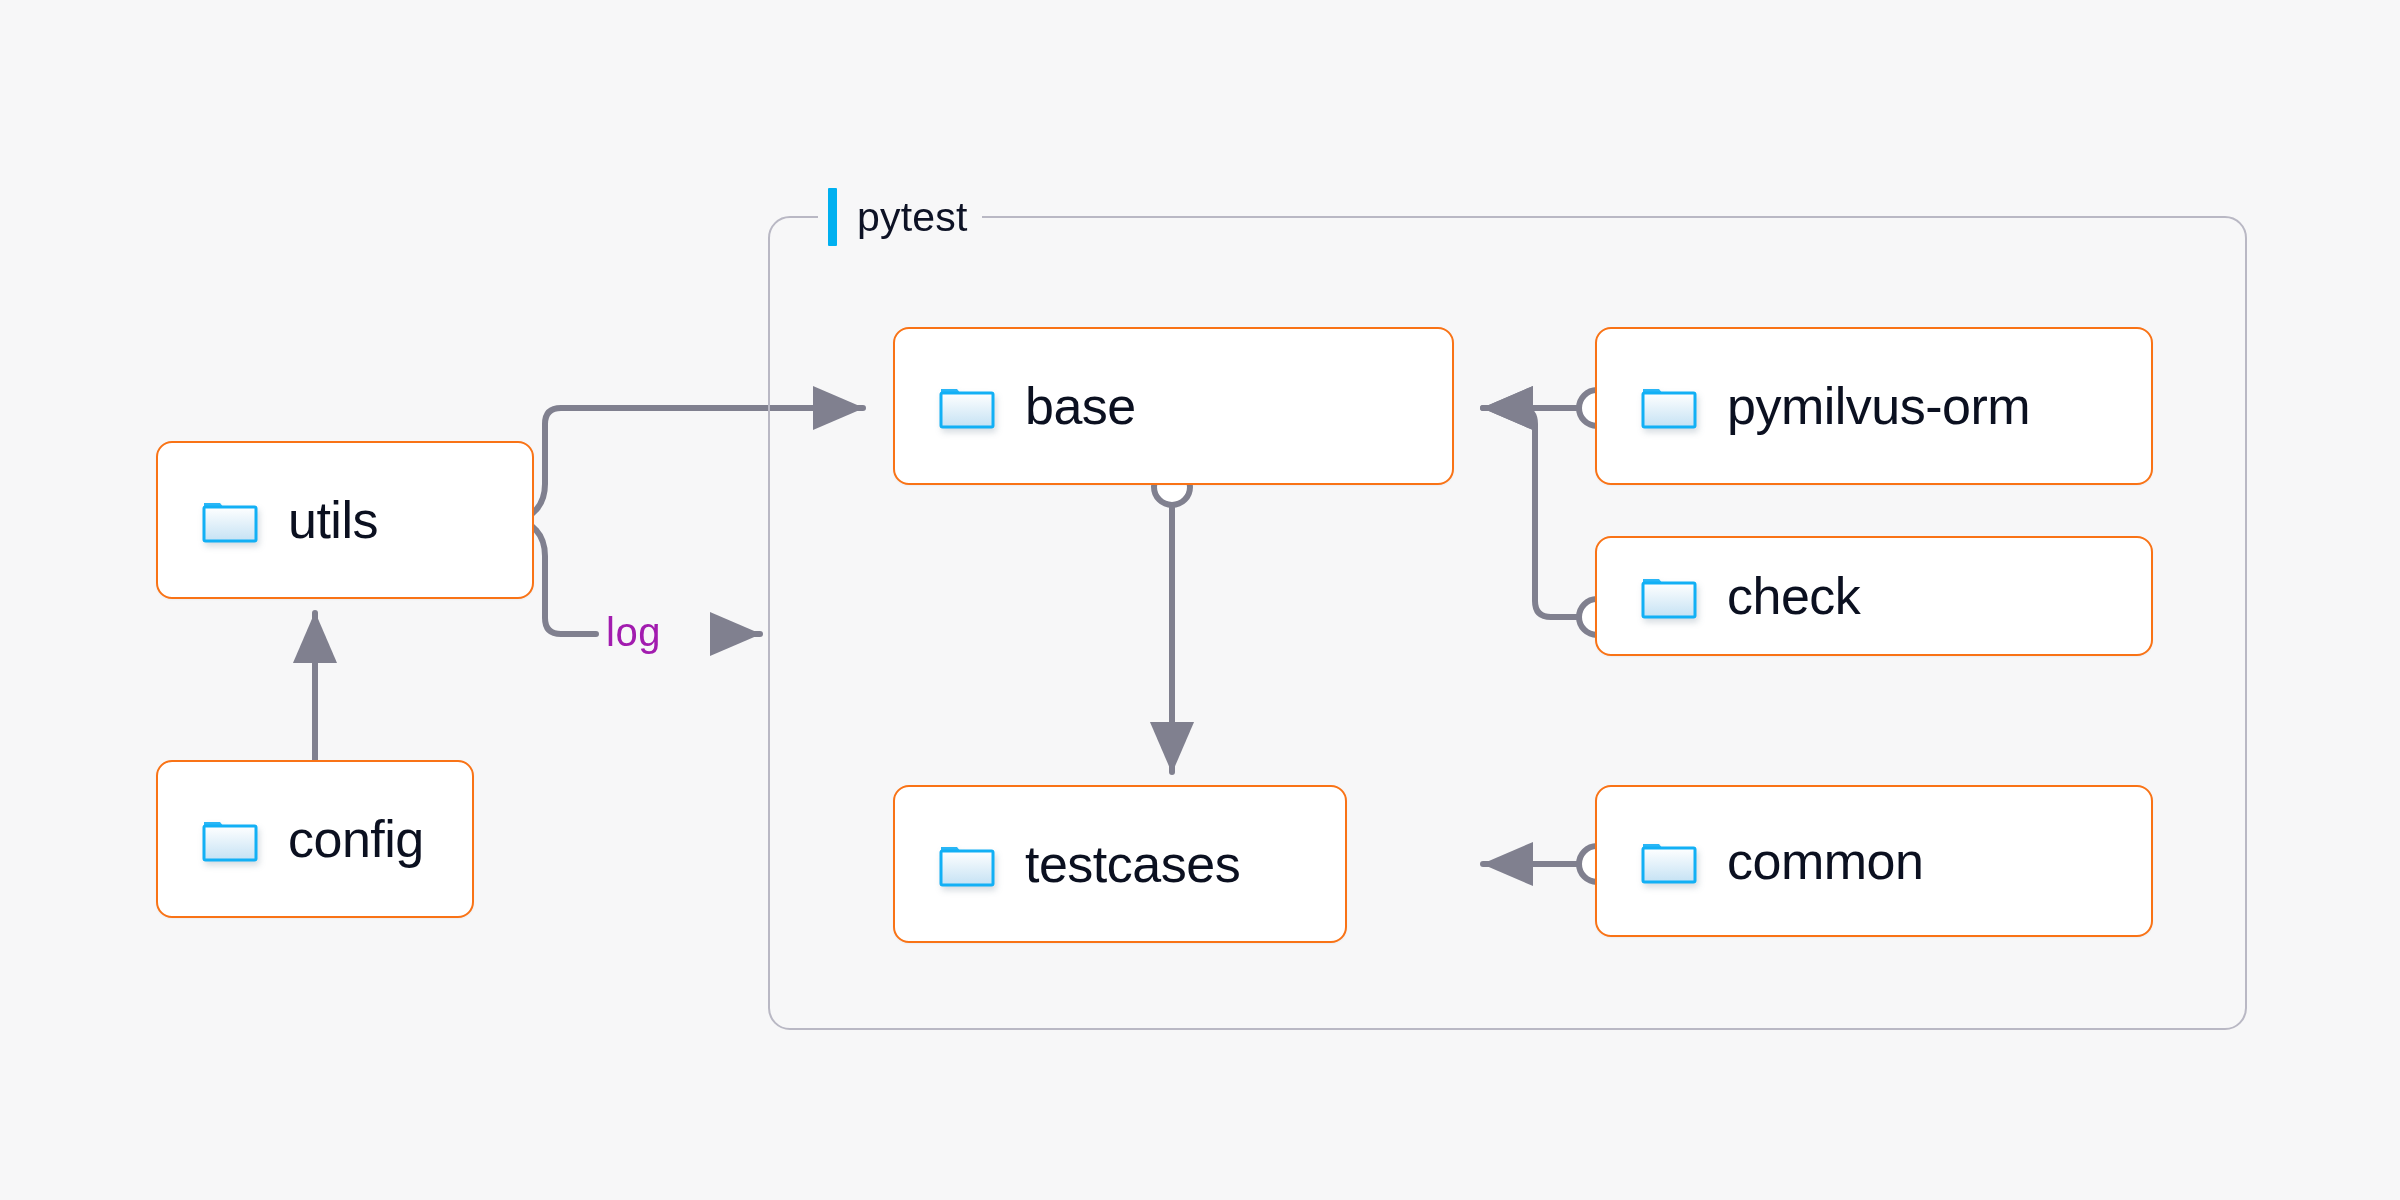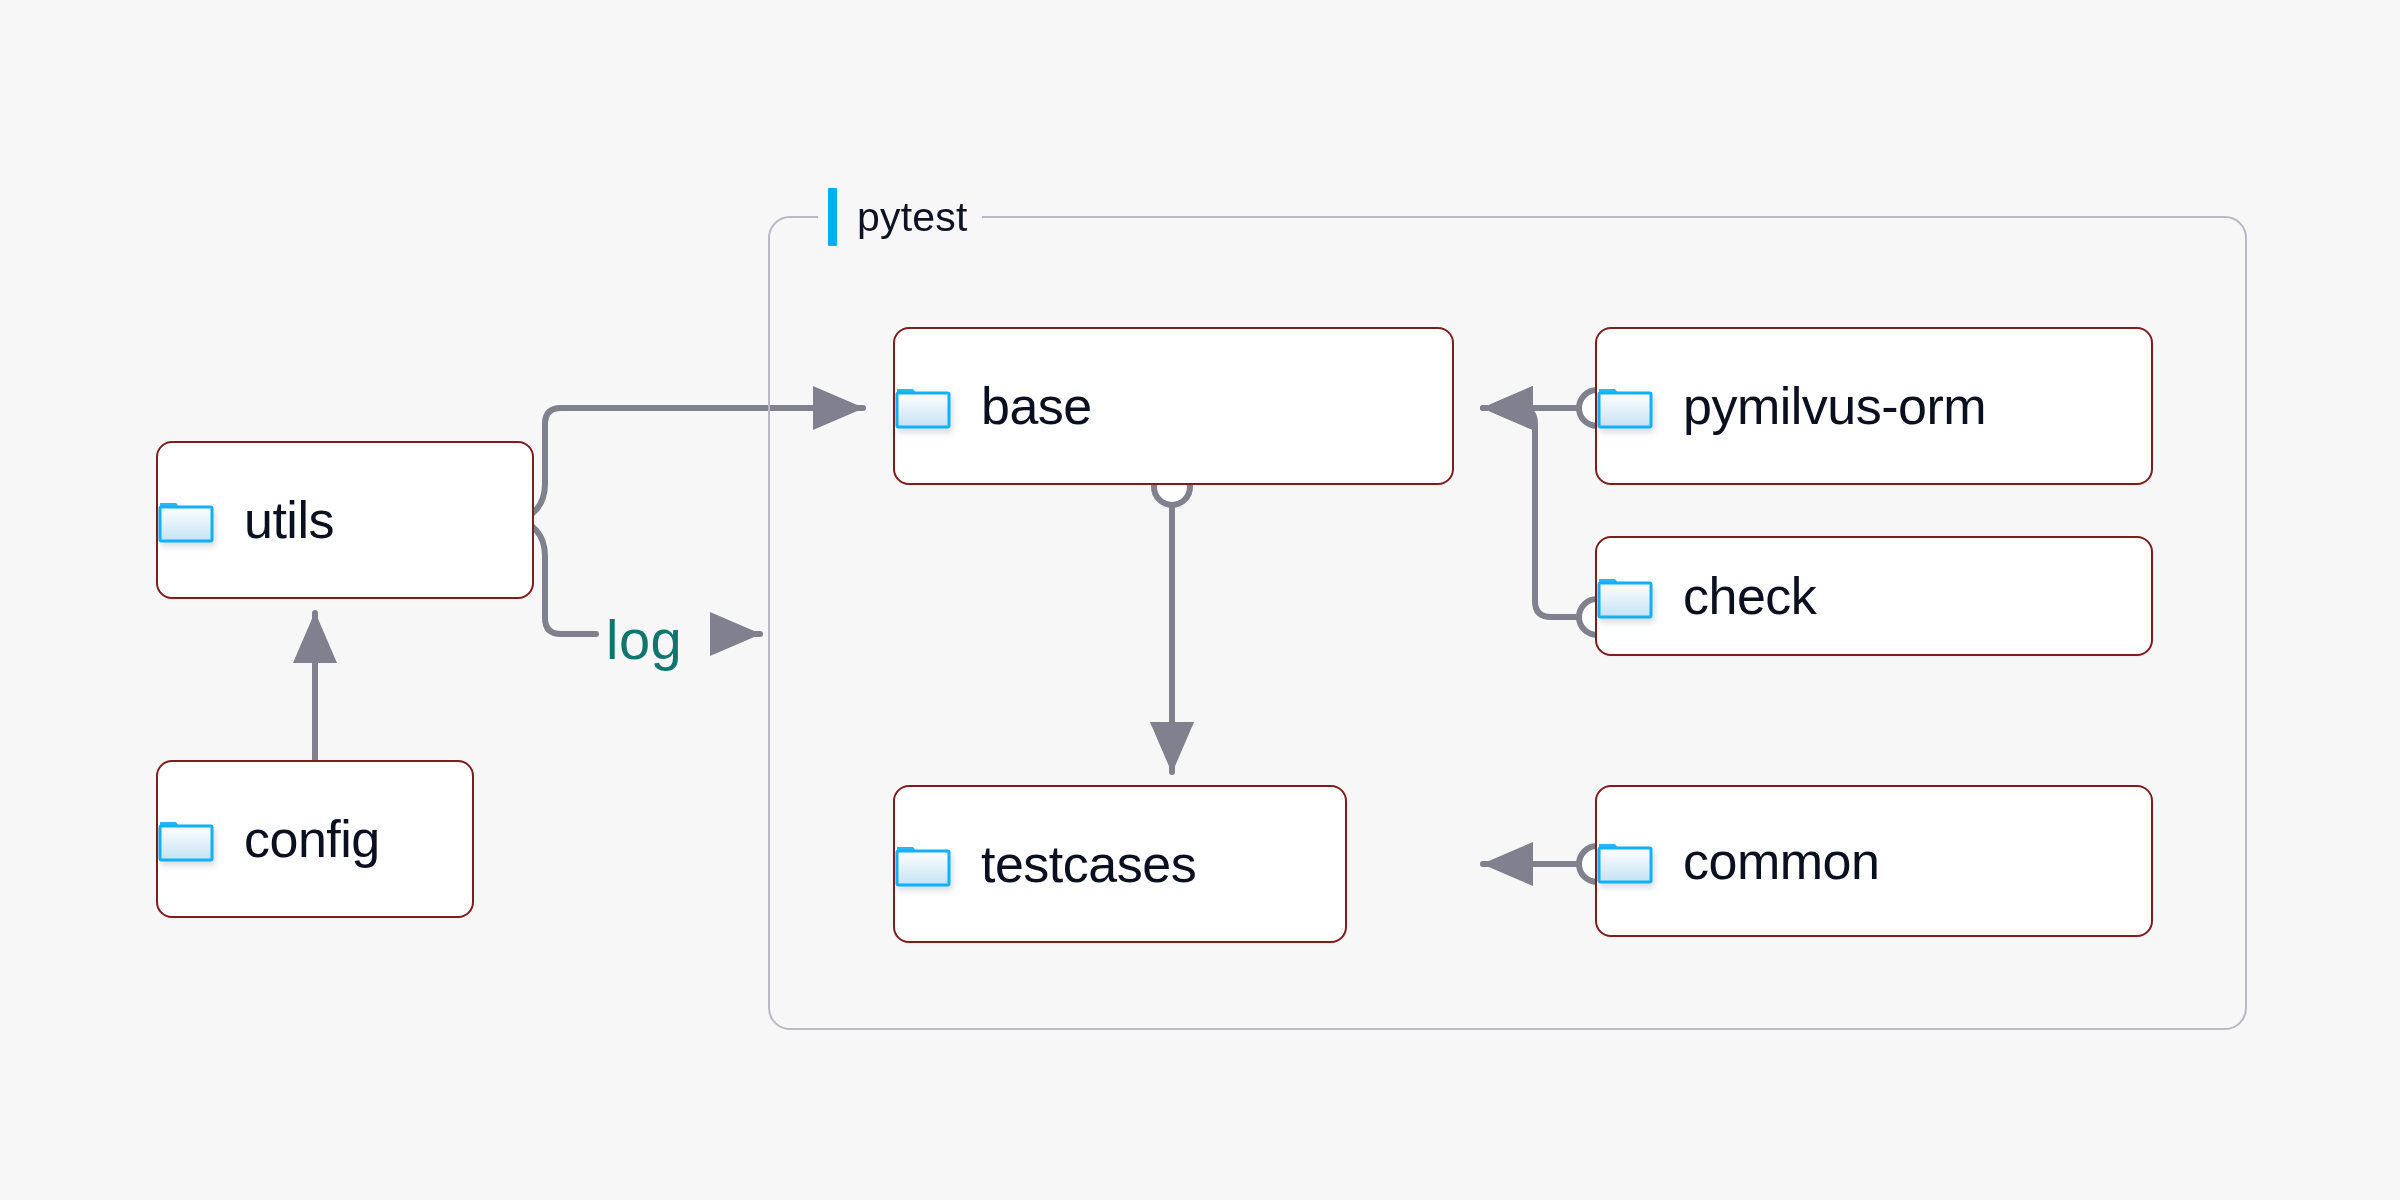--- a/index.html
+++ b/index.html
@@ -58,24 +58,25 @@
     letter-spacing: 0.2px;
     line-height: 1;
     white-space: nowrap;
   }
 
   
   .node {
     position: absolute;
     box-sizing: border-box;
     background: #ffffff;
-    border: 2px solid #7f1d1d;
+    border: 2px solid #f97316;
     border-radius: 16px;
     display: flex;
     align-items: center;
+    padding-left: 44px;
     gap: 30px;
     box-shadow: 0 1px 2px rgba(15,18,40,0.045);
   }
   .node-label {
     font-size: 52px;
     color: #0b1020;
     letter-spacing: -0.5px;
     white-space: nowrap;
     line-height: 1;
   }
@@ -86,22 +87,22 @@
     width: 56px;
     height: 50px;
     position: relative;
     filter: drop-shadow(2px 4px 3px rgba(30,60,90,0.18));
   }
   .folder-icon svg { display: block; }
 
   
   .edge-label {
     position: absolute;
-    font-size: 56px;
-    color: #0f766e;
+    font-size: 40px;
+    color: #a21caf;
     letter-spacing: 0.5px;
     line-height: 1;
     white-space: nowrap;
   }
 </style>
 </head>
 <body>
 
 <div id="canvas">
 

